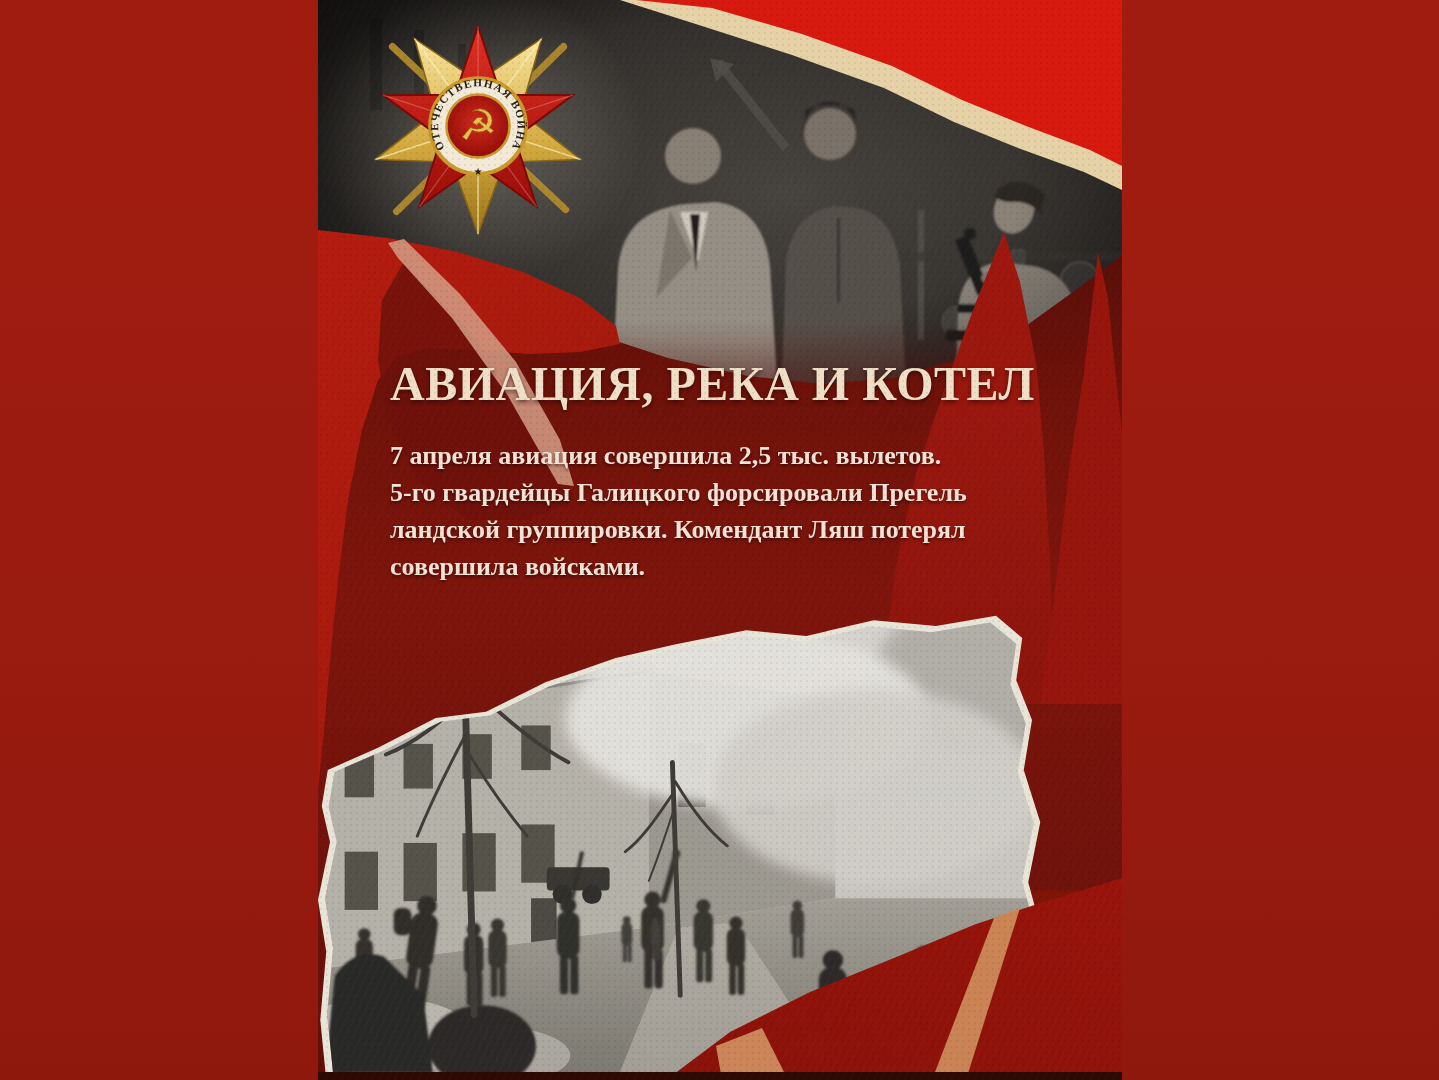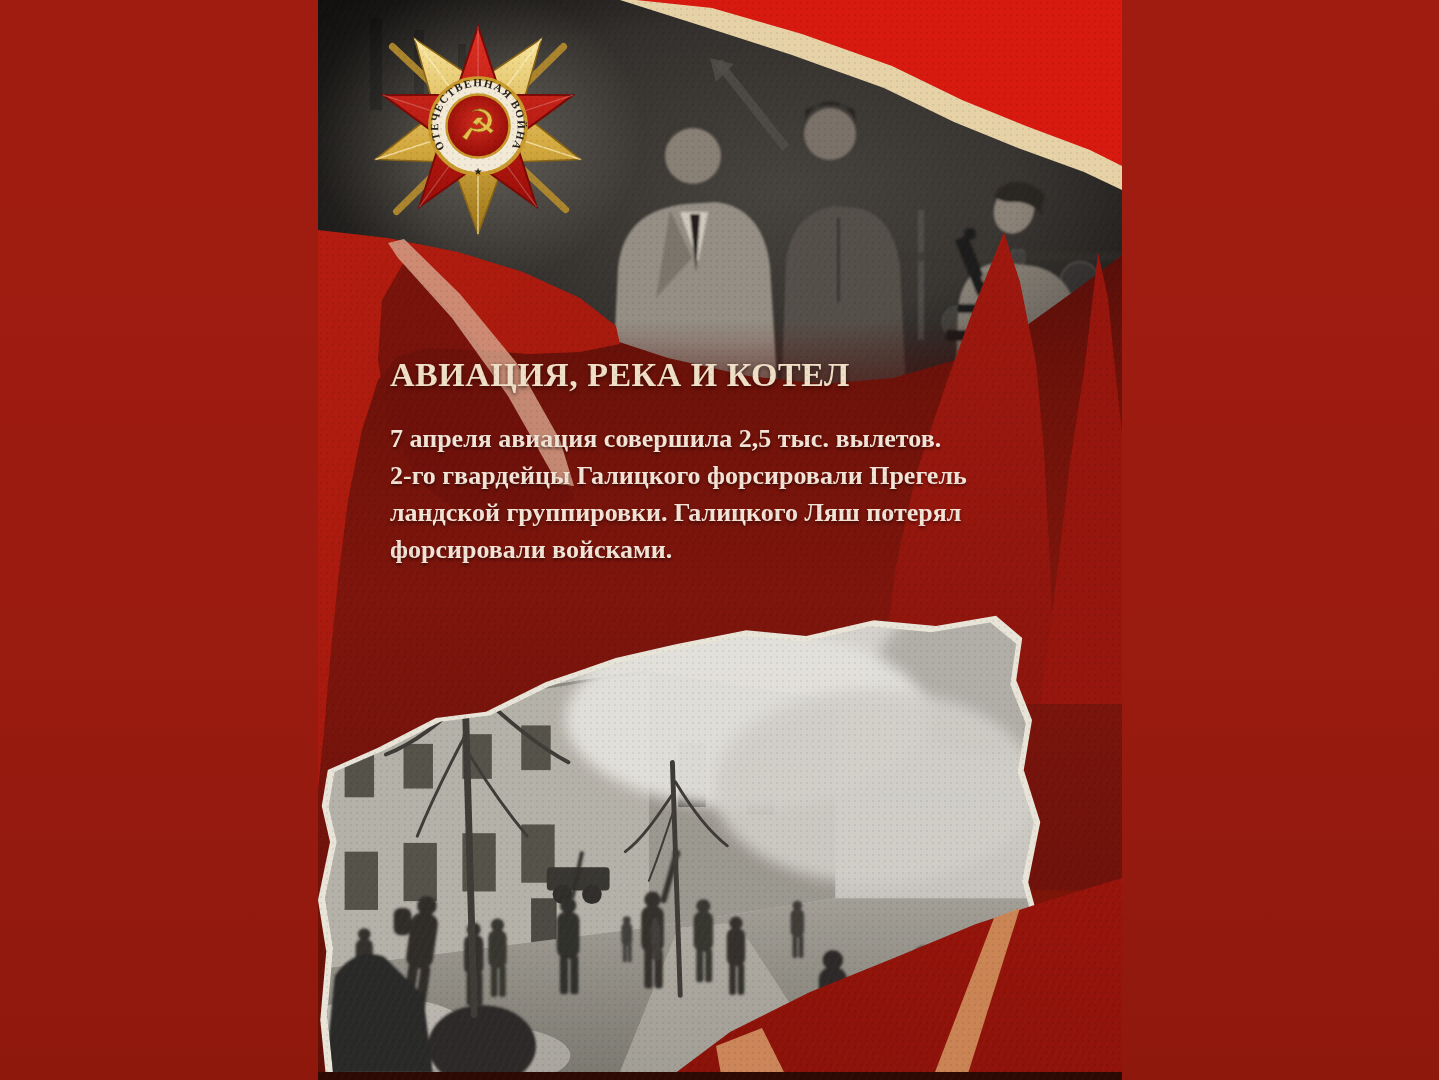--- a/index.html
+++ b/index.html
@@ -33,21 +33,21 @@
     background:linear-gradient(180deg,#a8190f 0%,#7e130b 100%);}
   .flame-2{z-index:26;clip-path:polygon(722px 704px,740px 566px,752px 462px,766px 372px,780px 252px,790px 298px,798px 378px,804px 432px,804px 704px);
     background:#96150c;}
 
   .corner-cream{z-index:30;clip-path:polygon(302px 0,804px 0,804px 190px,766px 172px,700px 148px,636px 122px,566px 88px,474px 55px,384px 26px,302px 0);
     background:#e6d2a6;}
   .corner-red{z-index:31;clip-path:polygon(318px 0,804px 0,804px 166px,772px 150px,708px 126px,644px 100px,574px 66px,484px 34px,394px 8px,318px 0);
     background:linear-gradient(170deg,#d8190f 25%,#a30f08 95%);}
 
   .text-block{position:absolute;left:72px;top:356px;width:690px;z-index:40;}
-  .poster-title{font-size:34px;font-weight:bold;color:#efdfc6;letter-spacing:.5px;
+  .poster-title{font-size:48px;font-weight:bold;color:#efdfc6;letter-spacing:.5px;
     text-shadow:0 2px 4px rgba(20,0,0,.6);white-space:nowrap;}
   .poster-body{margin-top:26px;}
   .body-line{font-size:26px;font-weight:bold;color:#f2e3d7;line-height:37px;
     text-shadow:0 2px 3px rgba(20,0,0,.55);white-space:nowrap;}
 
   .battle-wrap{position:absolute;left:0;top:600px;width:750px;height:480px;z-index:30;}
   .torn-clip{clip-path:polygon(1.3% 35.4%,8% 30.8%,15.7% 24.6%,22.4% 23.3%,30.4% 17.1%,39.7% 12.1%,47.7% 9.2%,57.1% 6.3%,65.1% 7.5%,74.1% 4.2%,82.4% 5.4%,90.4% 3.3%,93.9% 7.9%,93.1% 16.7%,95.2% 25%,94.1% 35.4%,96.3% 46.3%,94.7% 58.8%,96.5% 69.2%,95.2% 79.6%,97.1% 91.7%,96.3% 100%,1.1% 100%,0.3% 87.5%,1.1% 73.3%,0% 62.5%,1.6% 50.4%,0.5% 42.9%);}
   .battle-cream{position:absolute;inset:0;background:#e9e4d8;}
   .battle-photo{position:absolute;inset:7px;background:#d6d3ce;overflow:hidden;}
   .battle-photo svg{width:100%;height:100%;display:block;}
@@ -197,23 +197,23 @@
         </text>
         <text x="110" y="160" text-anchor="middle" font-size="10" fill="#262019" font-family="DejaVu Sans, sans-serif">★</text>
         <text x="110" y="126" text-anchor="middle" font-size="42" fill="#e9c04f" stroke="#8a5f10" stroke-width=".6" font-family="DejaVu Sans, sans-serif">☭</text>
       </svg>
     </div>
 
     <div class="text-block">
       <div class="poster-title">АВИАЦИЯ, РЕКА И КОТЕЛ</div>
       <div class="poster-body">
         <div class="body-line">7 апреля авиация совершила 2,5 тыс. вылетов.</div>
-        <div class="body-line">2-го гвардейцы Галицкого форсировали Прегель</div>
-        <div class="body-line">ландской группировки. Галицкого Ляш потерял</div>
-        <div class="body-line">форсировали войсками.</div>
+        <div class="body-line">5-го гвардейцы Галицкого форсировали Прегель</div>
+        <div class="body-line">ландской группировки. Комендант Ляш потерял</div>
+        <div class="body-line">совершила войсками.</div>
       </div>
     </div>
 
     <div class="battle-wrap">
       <div class="battle-cream torn-clip"></div>
       <div class="battle-photo torn-clip">
         <svg viewBox="0 0 750 480" preserveAspectRatio="none">
           <defs>
             <linearGradient id="skyg" x1="0" y1="0" x2="0" y2="1">
               <stop offset="0%" stop-color="#e2dfda"></stop>

